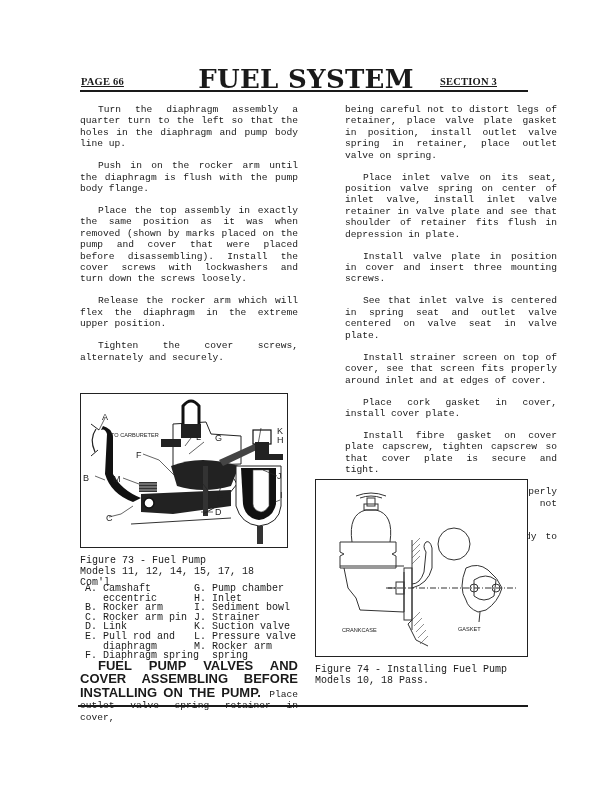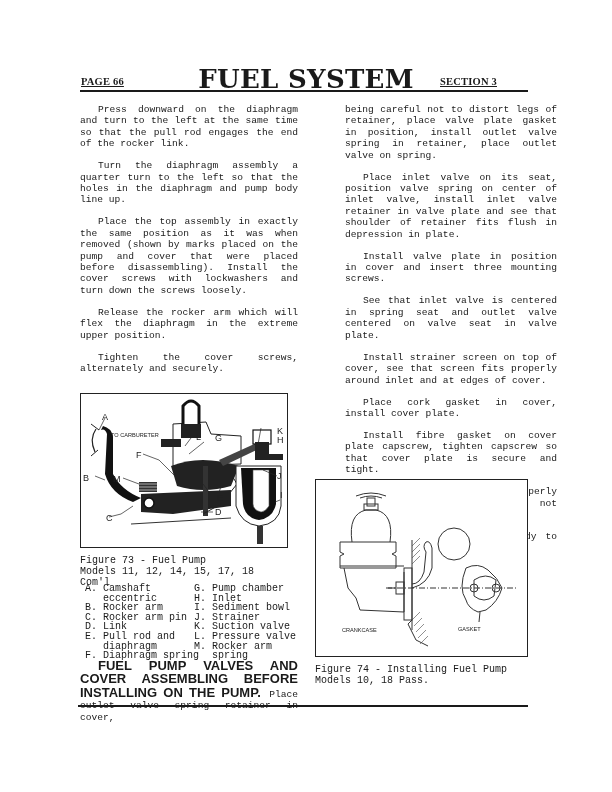--- a/index.html
+++ b/index.html
@@ -22,22 +22,22 @@
 </style>
 </head>
 <body>
 
 <div class="abs hdr-left" style="left:81px; top:76px;">PAGE 66</div>
 <div class="abs hdr-title" style="left:0; width:612px; top:64px; text-align:center;">FUEL SYSTEM</div>
 <div class="abs hdr-right" style="left:440px; width:88px; top:76px; text-align:left;">SECTION 3</div>
 <div class="rule" style="left:80px; width:448px; top:90px;"></div>
 
 <div class="col" style="left:80px; top:104px;">
-  <p>Press downward on the diaphragm and turn to the left at the same time so that the pull rod engages the end of the rocker link.</p>
   <p>Turn the diaphragm assembly a quarter turn to the left so that the holes in the diaphragm and pump body line up.</p>
+  <p>Push in on the rocker arm until the diaphragm is flush with the pump body flange.</p>
   <p>Place the top assembly in exactly the same position as it was when removed (shown by marks placed on the pump and cover that were placed before disassembling). Install the cover screws with lockwashers and turn down the screws loosely.</p>
   <p>Release the rocker arm which will flex the diaphragm in the extreme upper position.</p>
   <p>Tighten the cover screws, alternately and securely.</p>
 </div>
 
 <div class="figbox" style="left:80px; top:393px; width:206px; height:153px;">
   <svg width="206" height="153" viewBox="0 0 206 153">
 
     <path d="M15 35 Q8 45 14 58" stroke="#222" stroke-width="1.2" fill="none"></path>
     <path d="M10 30 L18 36 M10 62 L17 56" stroke="#222" stroke-width="1"></path>

